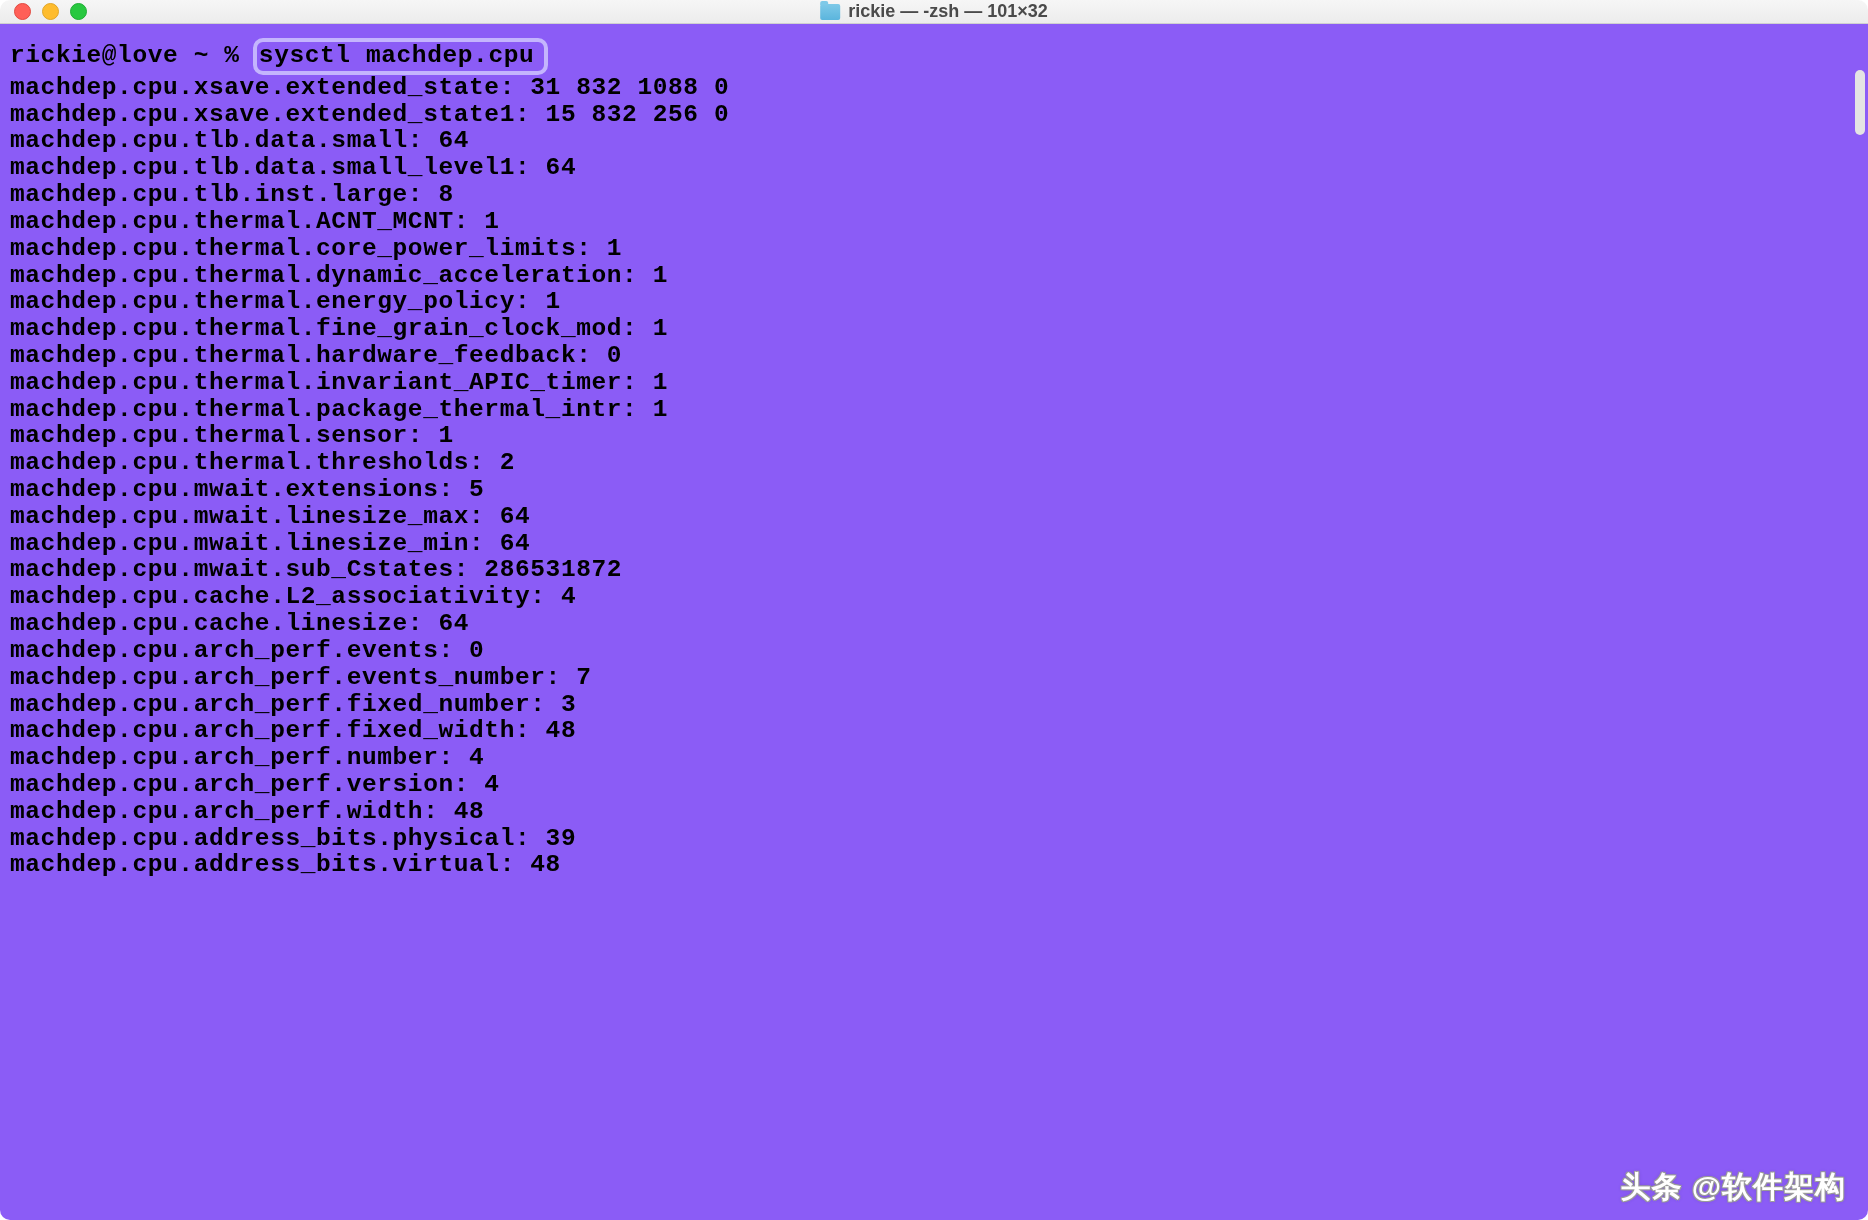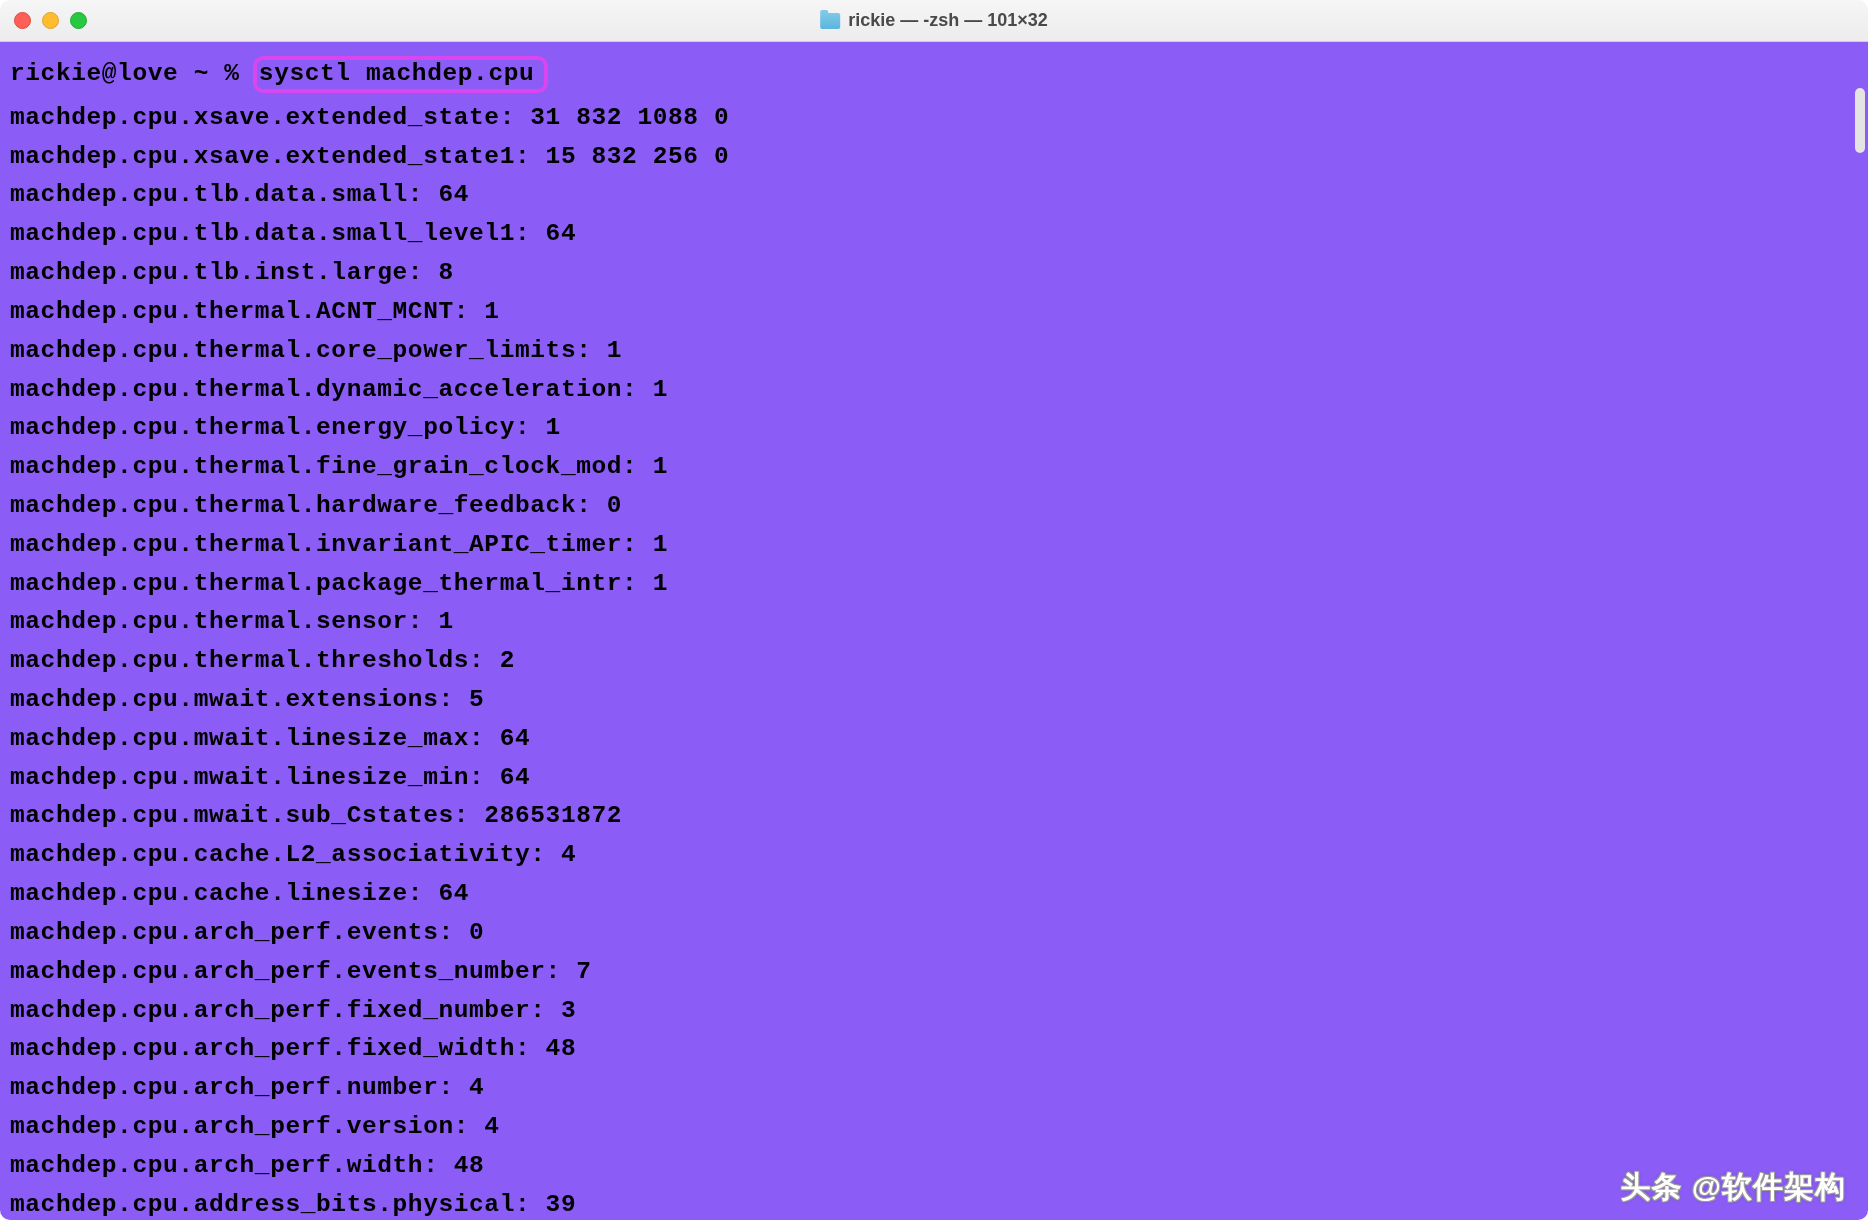--- a/index.html
+++ b/index.html
@@ -13,21 +13,21 @@
     .window {
       width: 100%;
       height: 100%;
       display: flex;
       flex-direction: column;
       background: #fff;
       border-radius: 10px;
       overflow: hidden;
     }
     .titlebar {
-      height: 42px;
+      height: 24px;
       background: linear-gradient(#f6f6f6, #ececec);
       border-bottom: 1px solid #d0d0d0;
       display: flex;
       align-items: center;
       padding: 0 14px;
       position: relative;
     }
     .traffic-lights {
       display: flex;
       gap: 11px;
@@ -81,28 +81,27 @@
       letter-spacing: 0.6px;
       position: relative;
       overflow: hidden;
     }
     .prompt-line {
       display: flex;
       align-items: baseline;
       white-space: pre;
     }
     .cmd-highlight {
-      border: 4px solid #d946ef;
+      border: 4px solid #c4b5fd;
       border-radius: 10px;
       padding: 1px 10px 1px 2px;
       margin-left: -2px;
     }
     .output-line {
       white-space: pre;
-      margin-top: 12px;
     }
     .scrollbar-stub {
       position: absolute;
       right: 3px;
       top: 46px;
       width: 10px;
       height: 65px;
       background: #e4e4e4;
       border-radius: 5px;
     }

